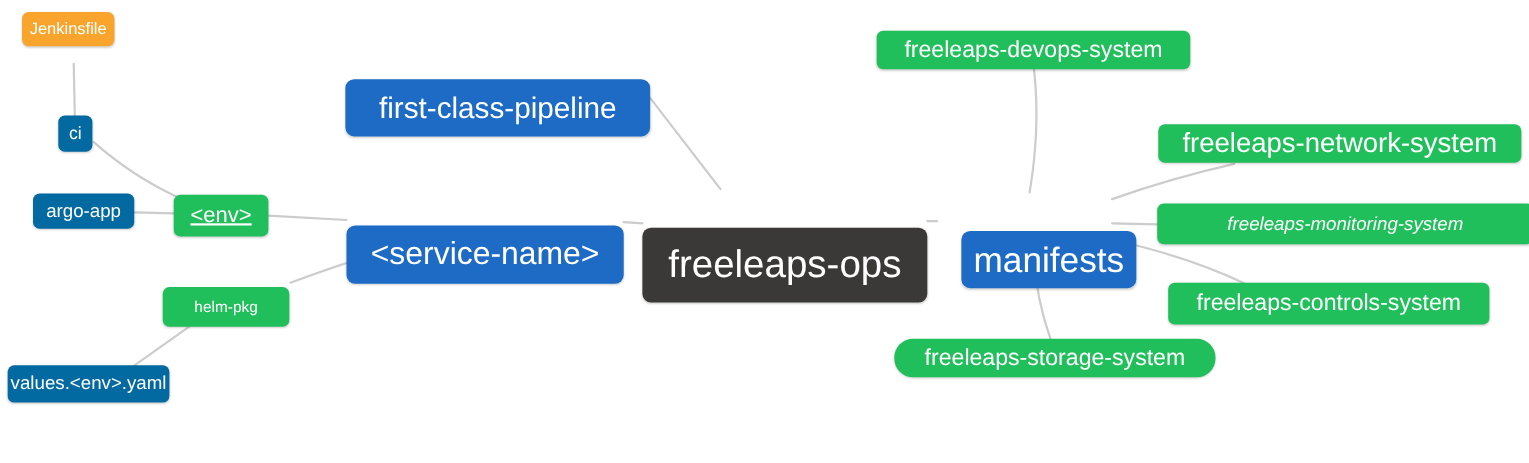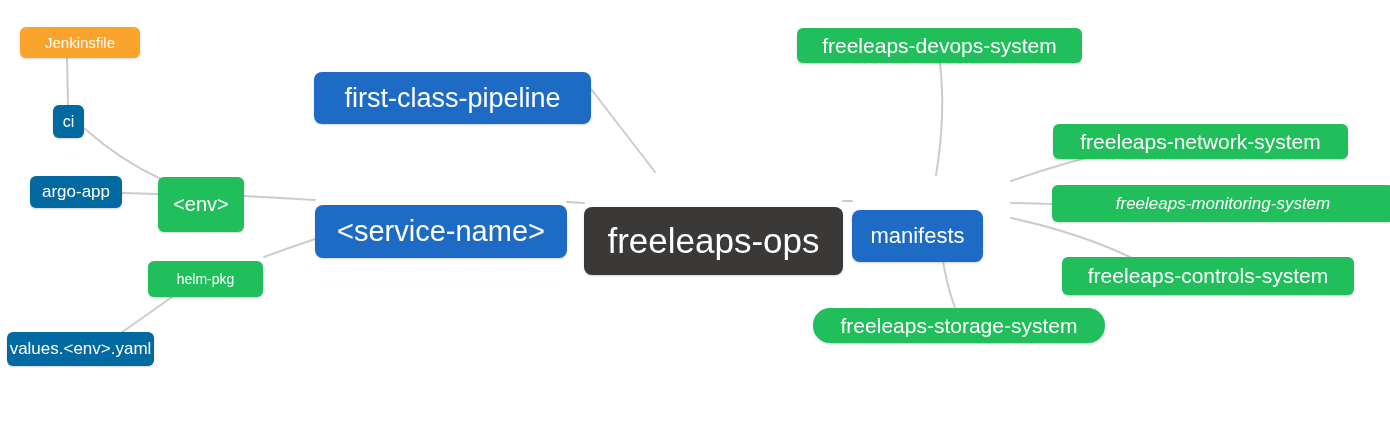--- a/index.html
+++ b/index.html
@@ -41,32 +41,32 @@
   }
   .node.lg { border-radius: 8px; margin-top: 35px; }
 
   .bg-blue   { background: #1d6bc5; }
   .bg-green  { background: #21bf5b; }
   .bg-orange { background: #f9a42c; }
   .bg-red    { background: #0369a1; }
   .bg-dark   { background: #3b3838; }
 
   
-  .n-jenkinsfile { left: 20px;   top: 27px;  width: 120px;  height: 31px; font-size: 15px; }
+  .n-jenkinsfile { left: 20px;   top: 11px;  width: 84px;  height: 31px; font-size: 15px; }
   .n-ci          { left: 53px;   top: 105px; width: 31px;  height: 33px; font-size: 16px; }
   .n-argo-app    { left: 30px;   top: 176px; width: 92px;  height: 32px; font-size: 17px; }
-  .n-env         { left: 158px;  top: 177px; width: 86px;  height: 55px; font-size: 20px; }
+  .n-env         { left: 158px;  top: 177px; width: 86px;  height: 38px; font-size: 20px; text-decoration: underline; }
   .n-service     { left: 315px;  top: 170px; width: 252px; height: 53px; font-size: 29px; }
   .n-pipeline    { left: 314px;  top: 37px;  width: 277px; height: 52px; font-size: 27px; }
   .n-root        { left: 584px;  top: 172px; width: 259px; height: 68px; font-size: 35px; }
-  .n-manifests   { left: 852px;  top: 175px; width: 131px; height: 52px; font-size: 22px; }
+  .n-manifests   { left: 874px;  top: 175px; width: 159px; height: 52px; font-size: 32px; }
   .n-helm        { left: 148px;  top: 261px; width: 115px; height: 36px; font-size: 14px; }
   .n-values      { left: 7px;    top: 332px; width: 147px; height: 34px; font-size: 17px; }
   .n-devops      { left: 797px;  top: 28px;  width: 285px; height: 35px; font-size: 21px; }
-  .n-network     { left: 1053px; top: 113px; width: 295px; height: 35px; font-size: 21px; margin-top: 11px; }
+  .n-network     { left: 1053px; top: 113px; width: 330px; height: 35px; font-size: 25px; }
   .n-monitoring  { left: 1052px; top: 185px; width: 342px; height: 37px; font-size: 17px; font-style: italic; }
   .n-controls    { left: 1062px; top: 257px; width: 292px; height: 38px; font-size: 21px; }
   .n-storage     { left: 813px;  top: 308px; width: 292px; height: 35px; font-size: 21px; border-radius: 17px; }
 </style>
 </head>
 <body>
 
 <div class="canvas">
 
   <svg class="edge-layer" width="1390" height="421" viewBox="0 0 1390 421">

